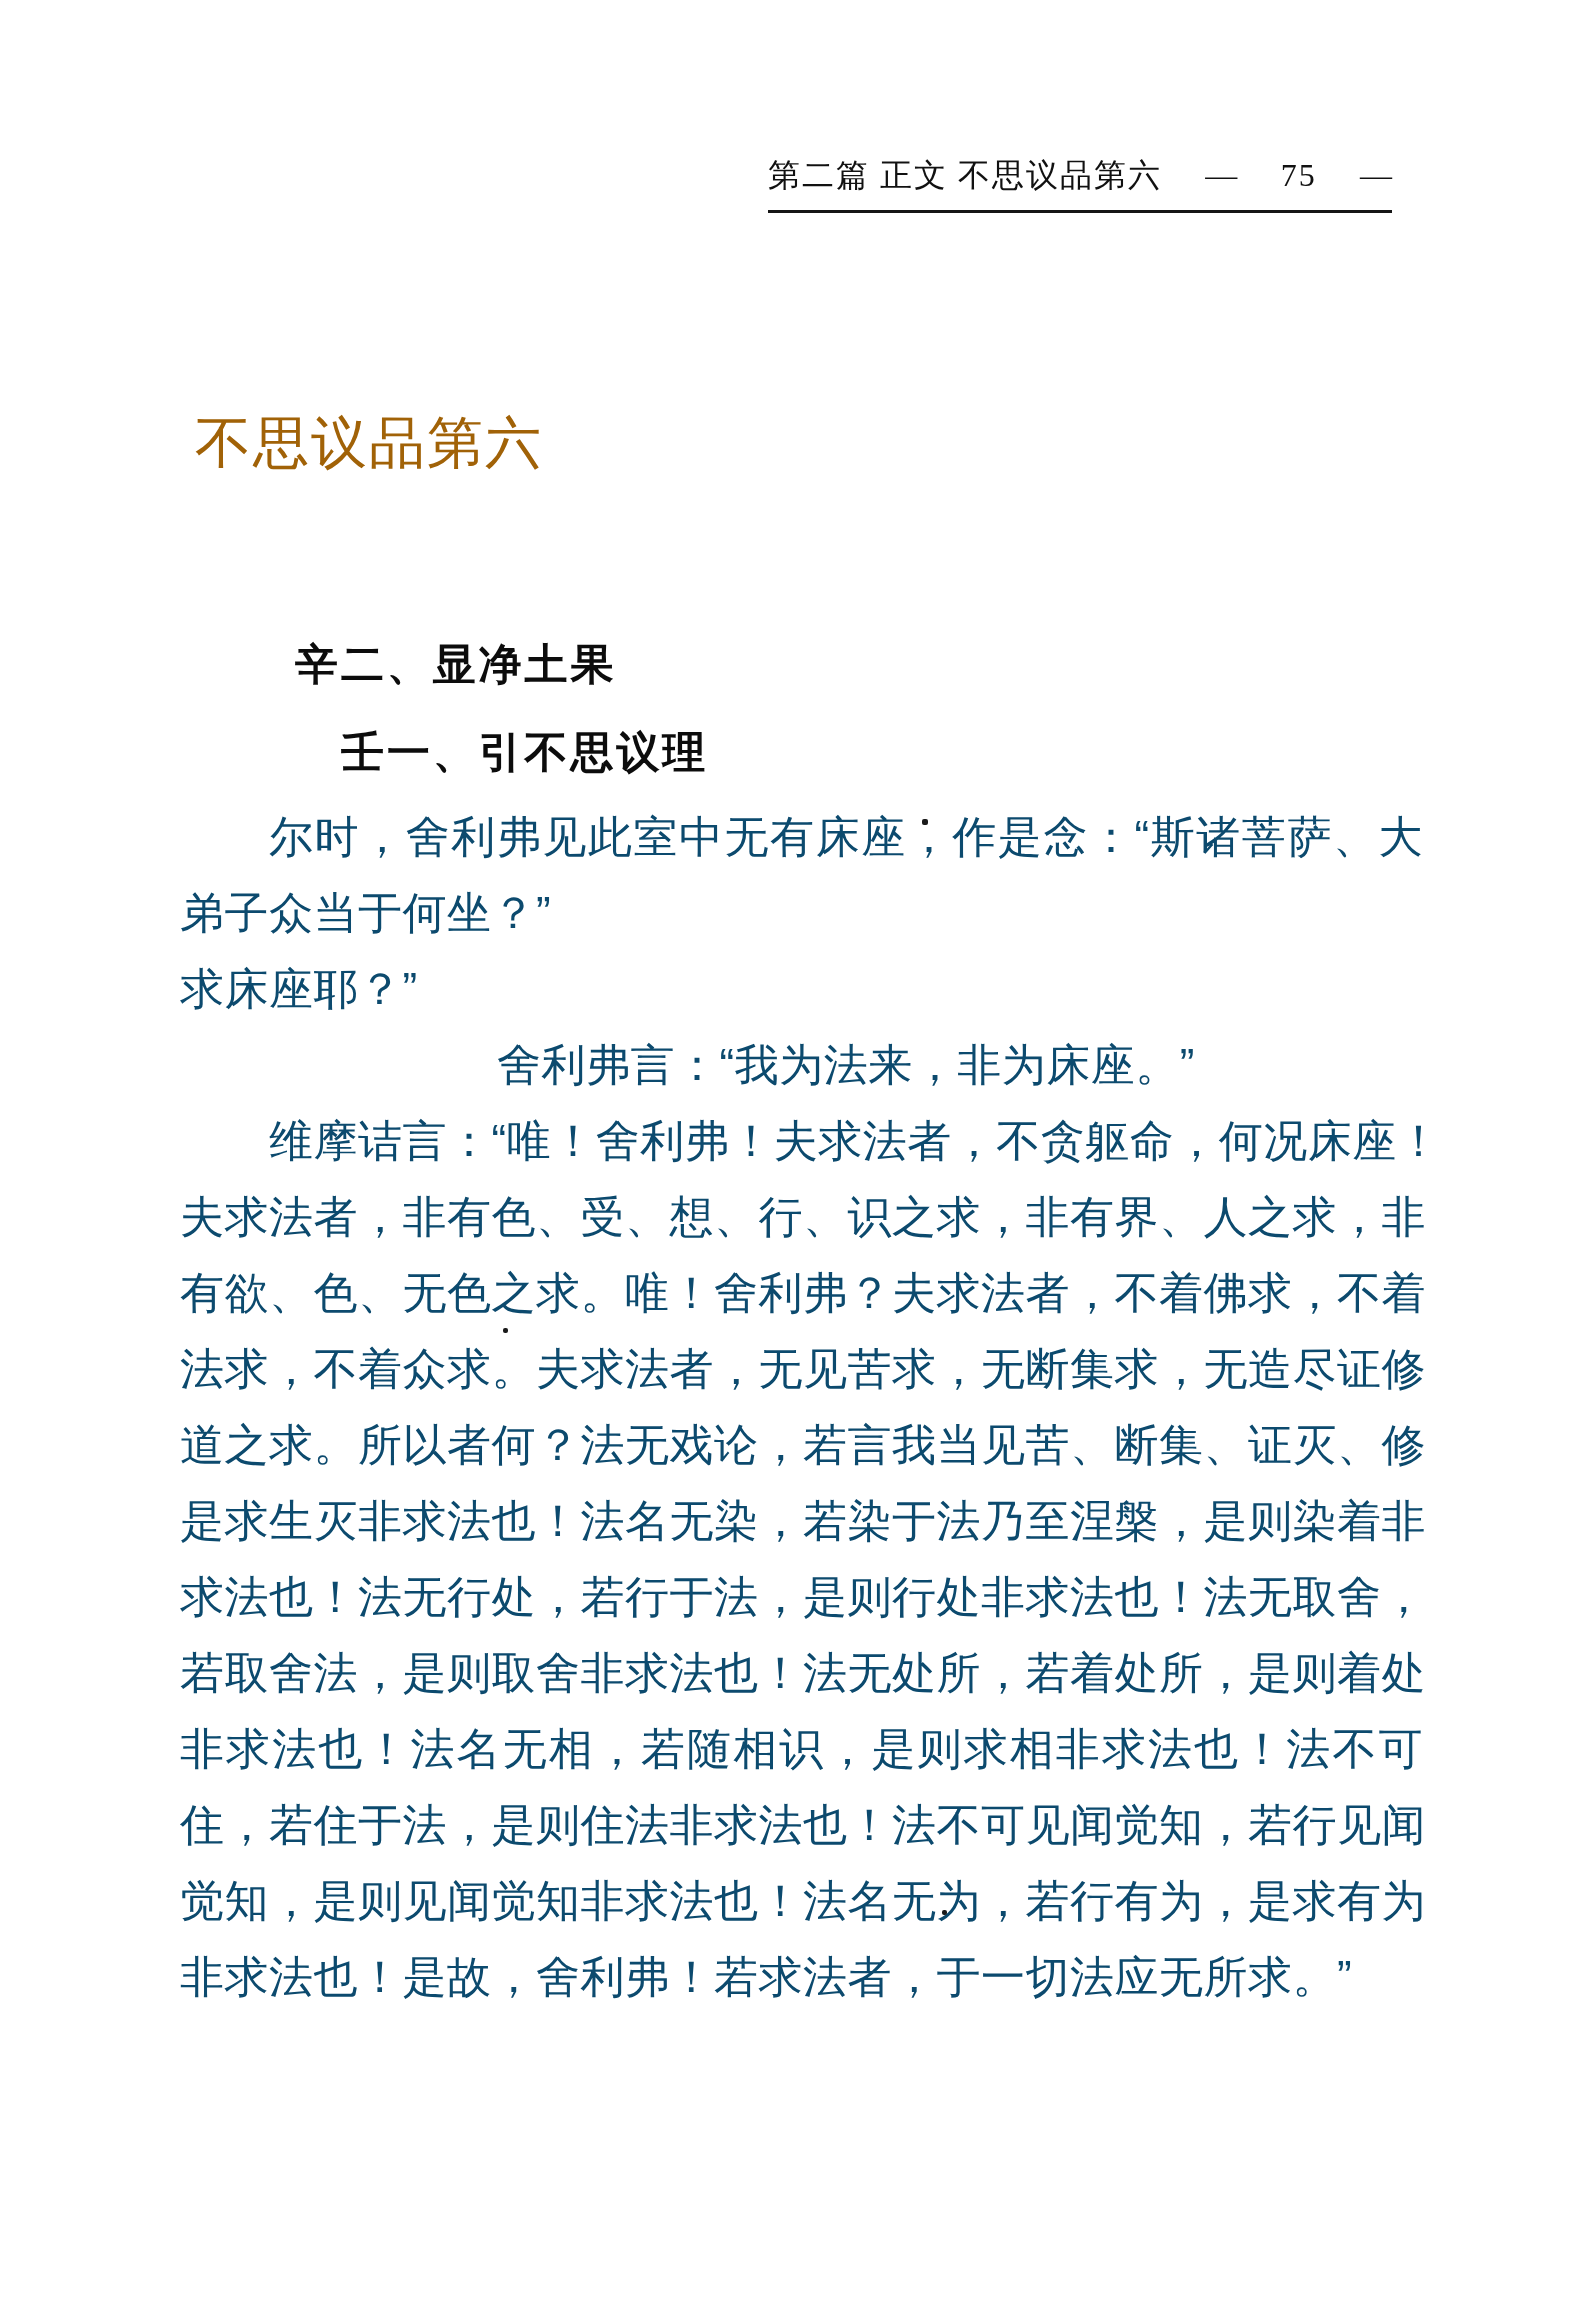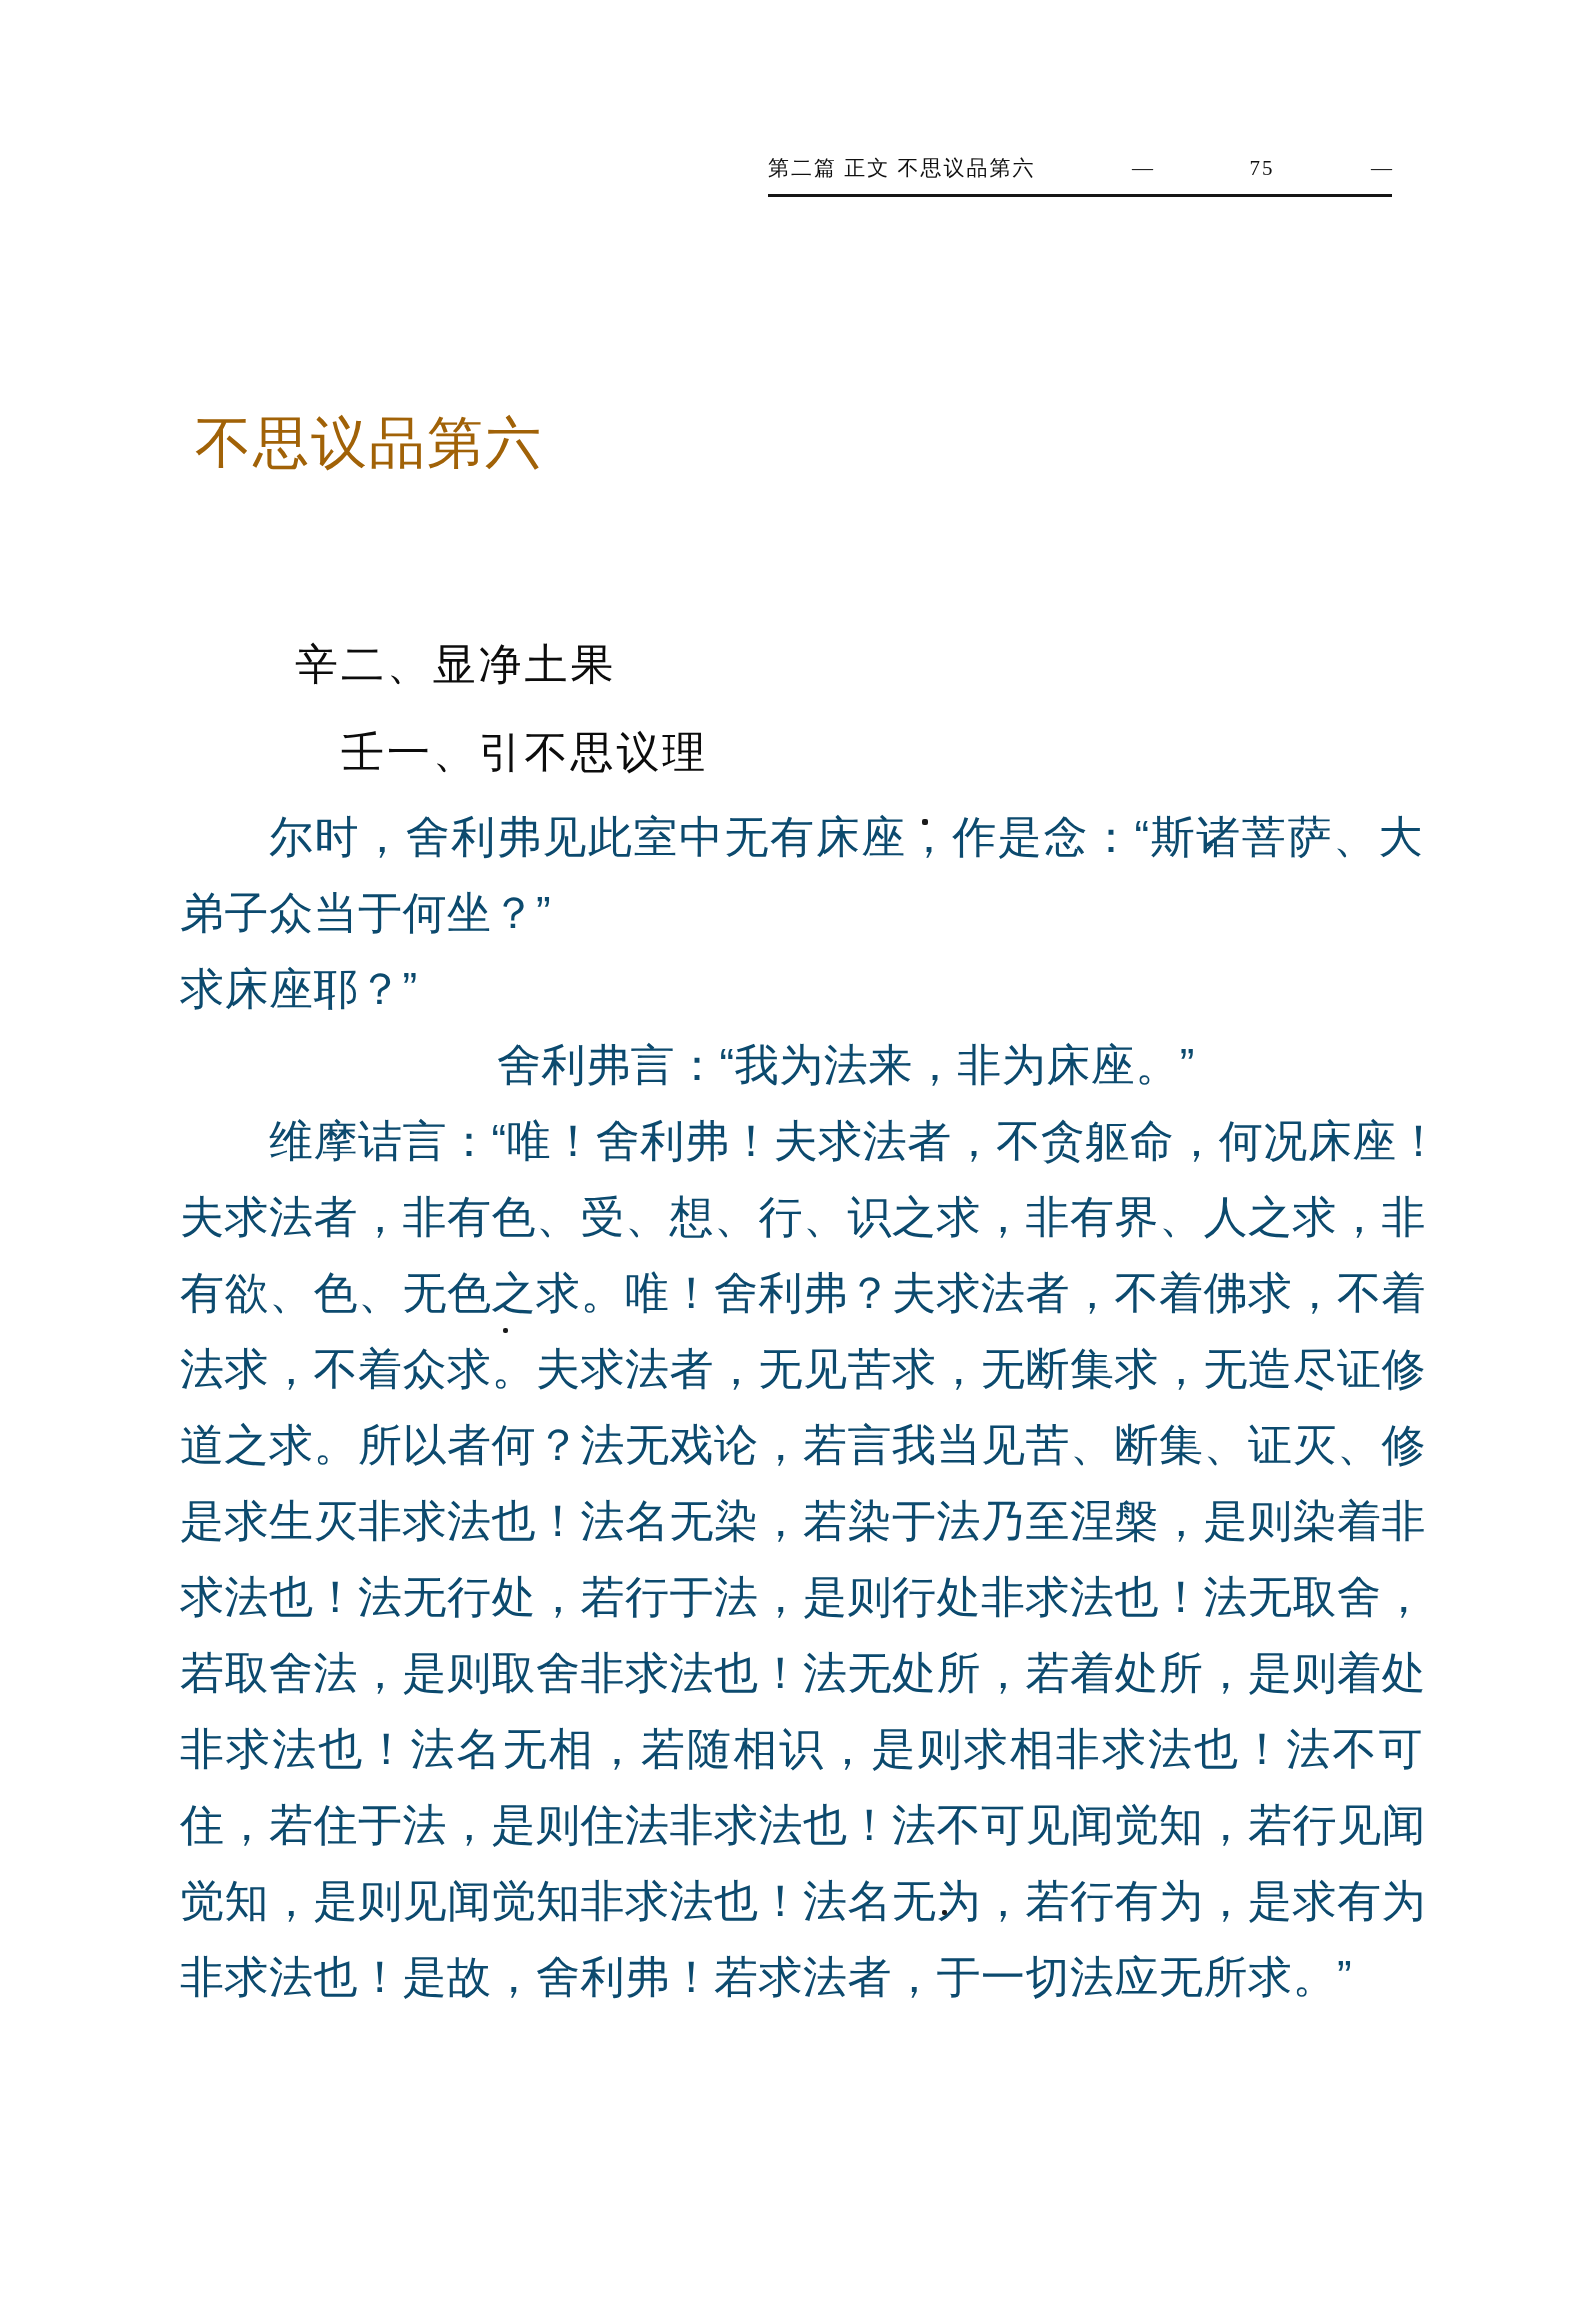--- a/index.html
+++ b/index.html
@@ -17,21 +17,21 @@
   
   .running-header {
     position: absolute;
     left: 768px;
     top: 154px;
     width: 624px;
     display: flex;
     justify-content: space-between;
     align-items: baseline;
     font-family: "Liberation Serif", "DejaVu Serif", serif;
-    font-size: 21px;
+    font-size: 32px;
     letter-spacing: 2px;
     color: #111;
     border-bottom: 3.9px solid #161616;
     padding-bottom: 11.7px;
   }
   .running-header .dash { letter-spacing: 0; }
 
   
   .page-title {
     position: absolute;
@@ -43,21 +43,21 @@
     letter-spacing: 2px;
     color: #a16207;
     white-space: nowrap;
   }
 
   
   .section-heading {
     position: absolute;
     font-family: "Liberation Sans", "DejaVu Sans", sans-serif;
     font-size: 43px;
-    font-weight: 400;
+    font-weight: 700;
     letter-spacing: 2.9px;
     color: #0c0c0c;
     white-space: nowrap;
   }
   .section-heading.h1 { left: 295px; top: 636px; }
   .section-heading.h2 { left: 341px; top: 724px; }
 
   
   .body-text {
     position: absolute;

